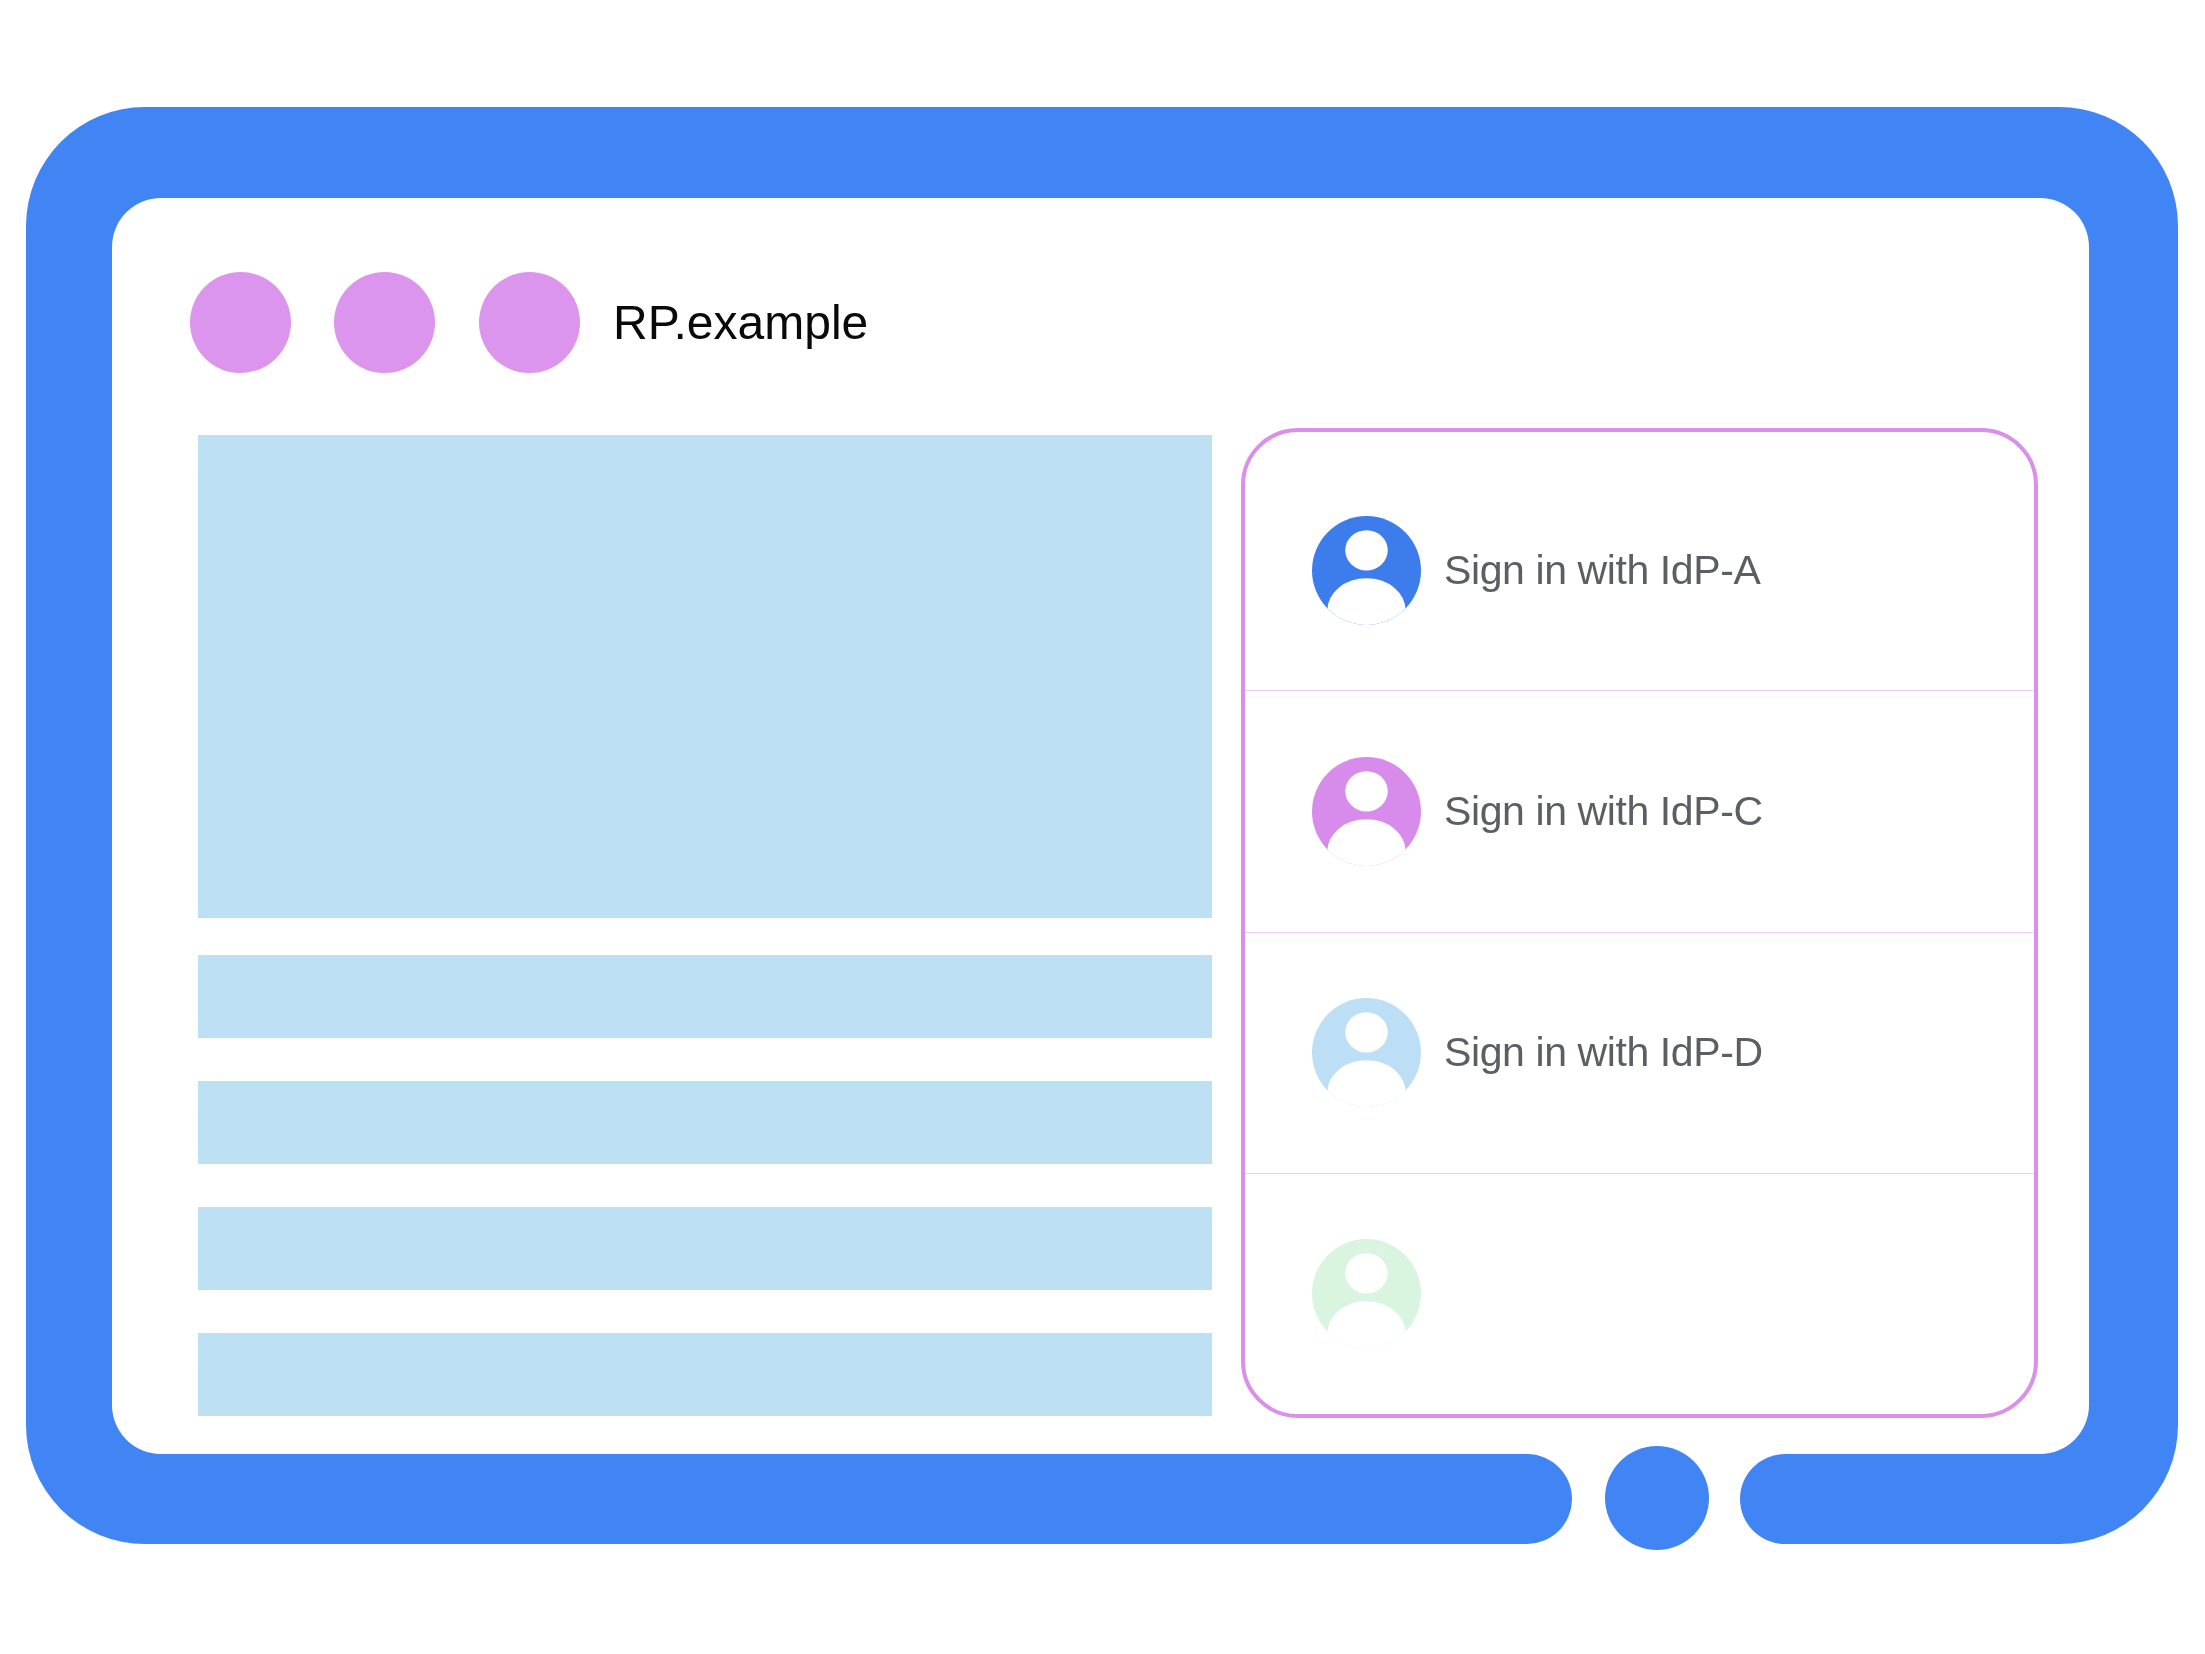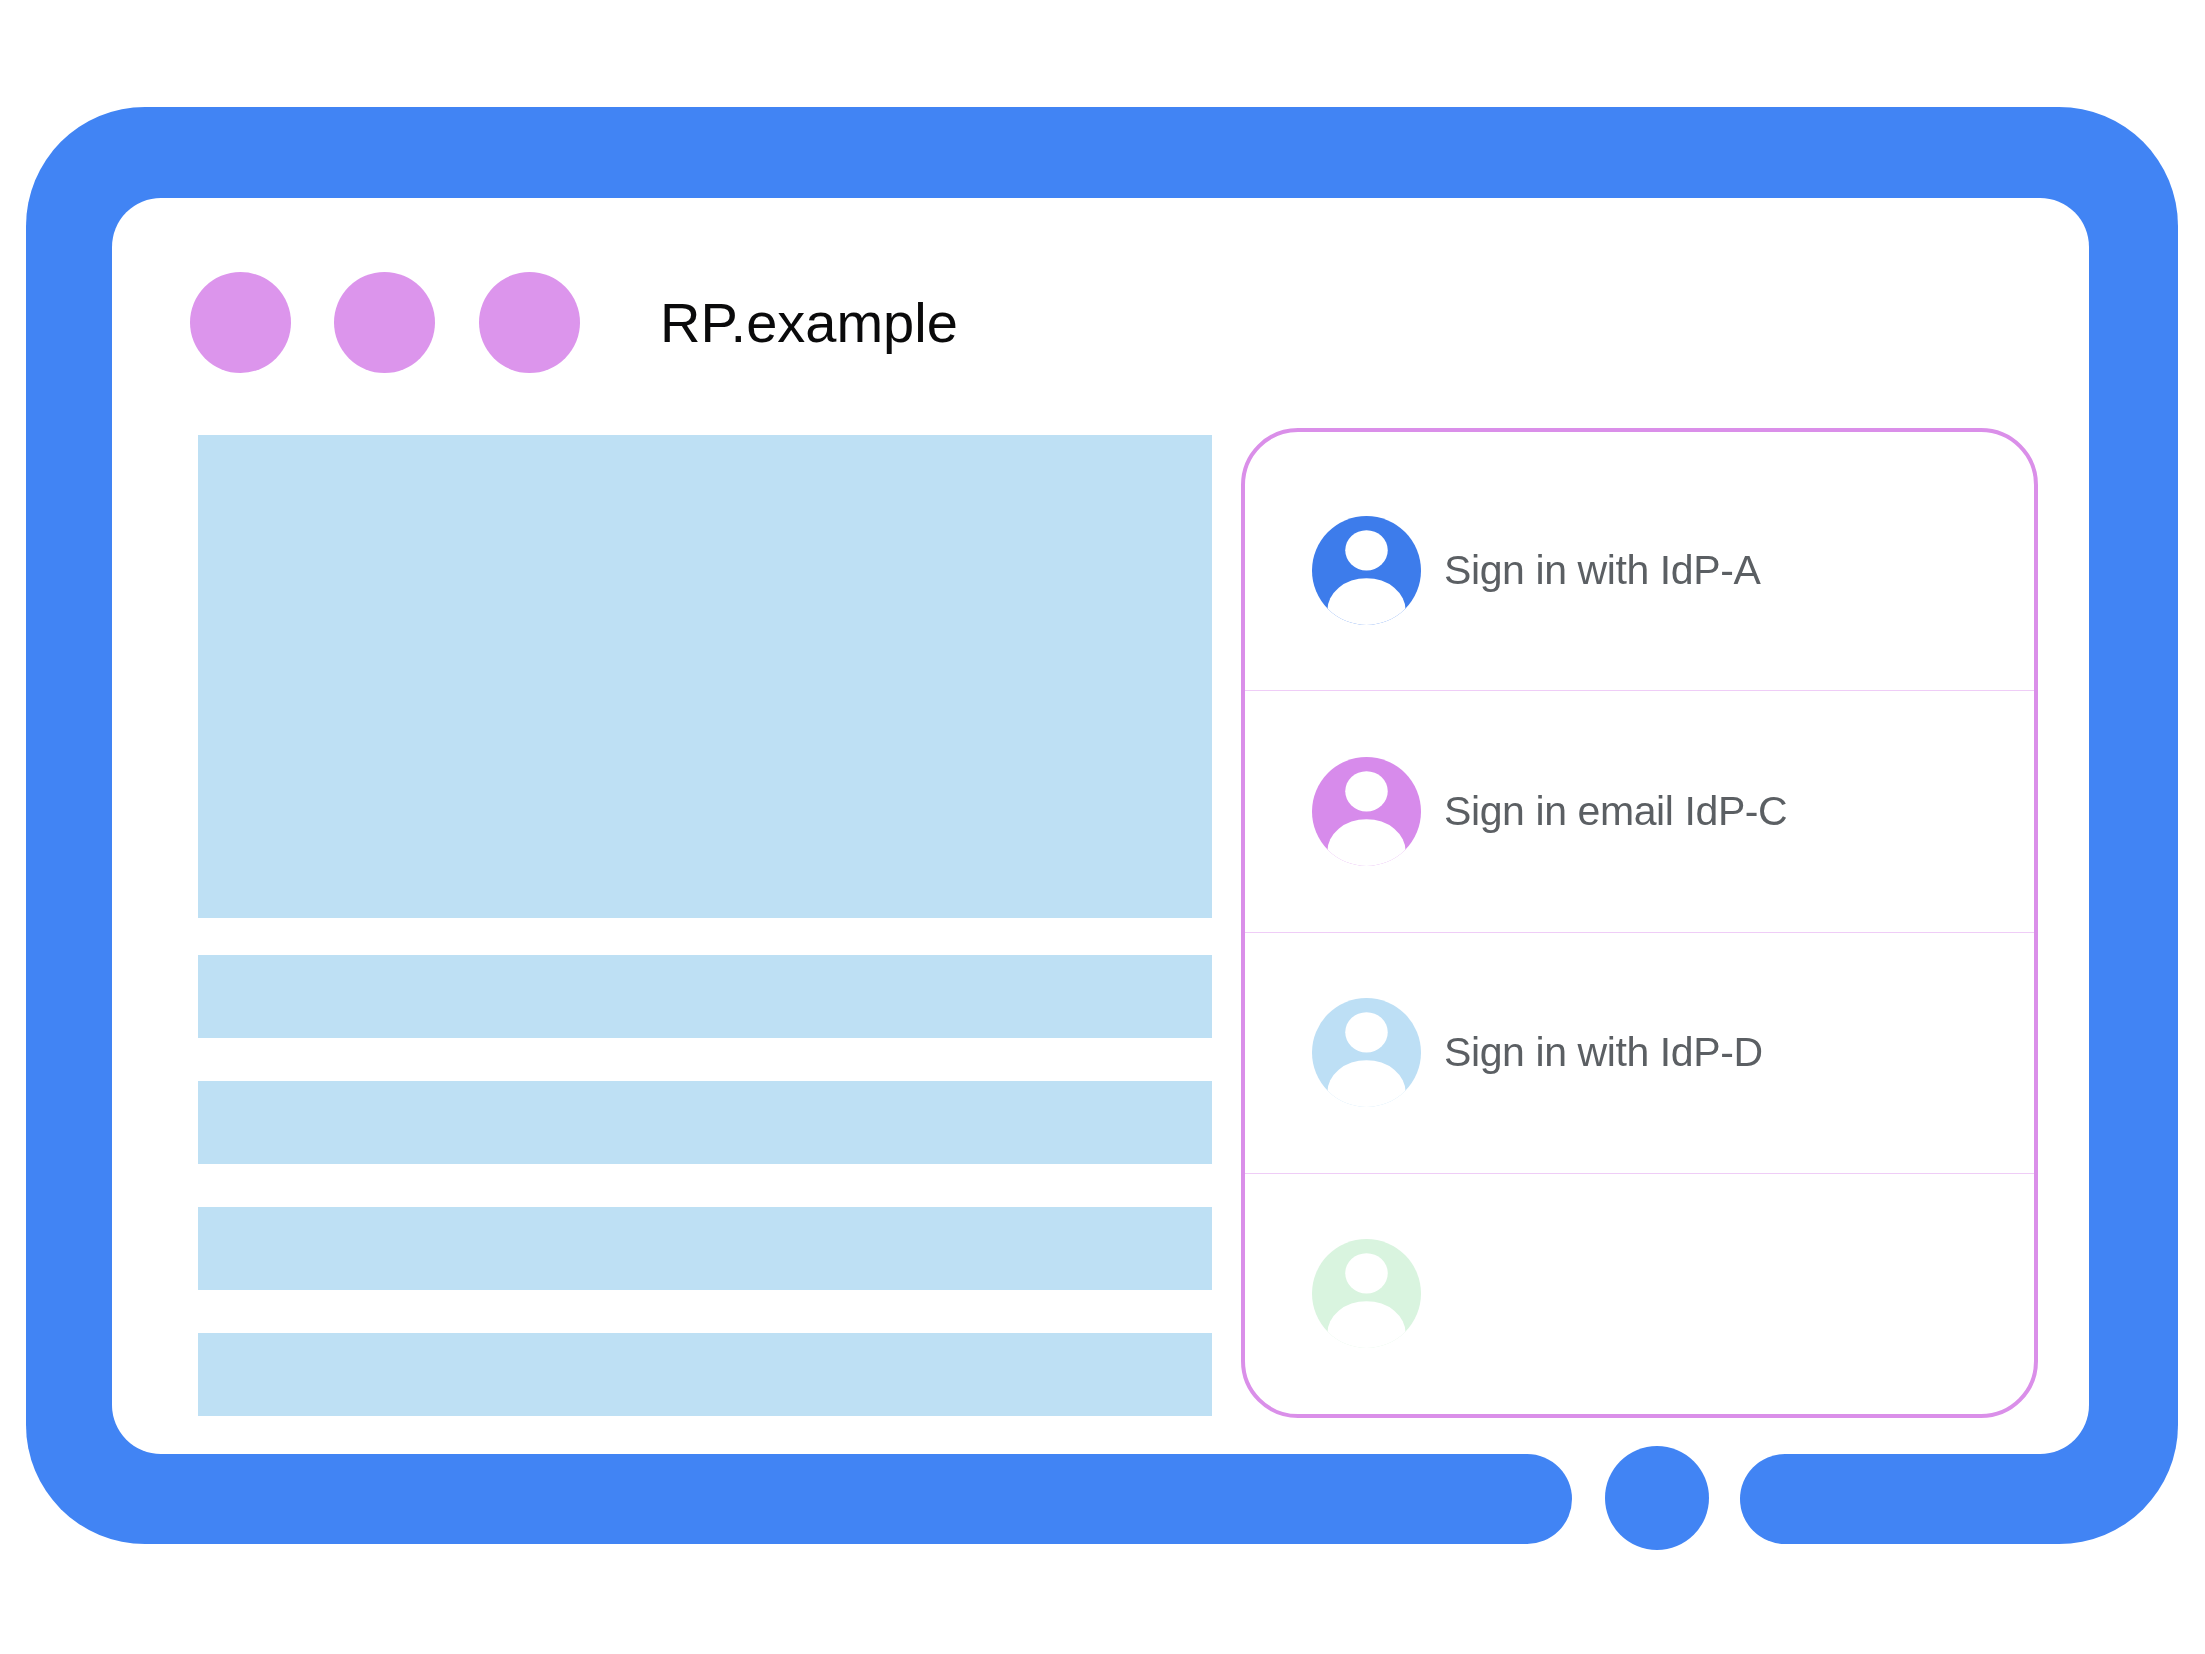--- a/index.html
+++ b/index.html
@@ -18,21 +18,21 @@
   }
   
   .notch-gap{position:absolute;left:1528px;top:1452px;width:256px;height:99px;background:#ffffff;}
   .cap-left{position:absolute;left:1464px;top:1454px;width:108px;height:90px;background:var(--frame_blue);border-radius:0 45px 45px 0;}
   .cap-right{position:absolute;left:1740px;top:1454px;width:108px;height:90px;background:var(--frame_blue);border-radius:45px 0 0 45px;}
   .home-circle{position:absolute;left:1605px;top:1446px;width:104px;height:104px;background:var(--frame_blue);border-radius:50%;}
   
   .win-dot{position:absolute;top:272px;width:101px;height:101px;border-radius:50%;background:var(--window_control_purple);}
   .dot-1{left:190px;} .dot-2{left:334px;} .dot-3{left:479px;}
   .site-title{
-    position:absolute;left:660px;top:296px;font-size:56px;line-height:53px;
+    position:absolute;left:613px;top:296px;font-size:48px;line-height:53px;
     color:var(--title_black);letter-spacing:0px;white-space:nowrap;
   }
   
   .ph{position:absolute;left:198px;width:1014px;background:var(--placeholder_blue);}
   .ph-hero{top:435px;height:483px;}
   .ph-line1{top:955px;height:83px;}
   .ph-line2{top:1081px;height:83px;}
   .ph-line3{top:1207px;height:83px;}
   .ph-line4{top:1333px;height:83px;}
   
@@ -103,21 +103,21 @@
 
 
     <div class="signin-row">
       <svg class="avatar" viewBox="0 0 100 100">
         <circle class="av-bg" cx="50" cy="50" r="50" fill="#D78BEB"></circle>
         <g clip-path="url(#avclip)" fill="#ffffff">
           <ellipse cx="50" cy="31.5" rx="19.5" ry="18.5"></ellipse>
           <ellipse cx="50" cy="87" rx="36" ry="30"></ellipse>
         </g>
       </svg>
-      <span class="signin-label">Sign in email IdP-C</span>
+      <span class="signin-label">Sign in with IdP-C</span>
     </div>
 
     <div class="signin-row">
       <svg class="avatar" viewBox="0 0 100 100">
         <circle class="av-bg" cx="50" cy="50" r="50" fill="#BDDFF5"></circle>
         <g clip-path="url(#avclip)" fill="#ffffff">
           <ellipse cx="50" cy="31.5" rx="19.5" ry="18.5"></ellipse>
           <ellipse cx="50" cy="87" rx="36" ry="30"></ellipse>
         </g>
       </svg>

